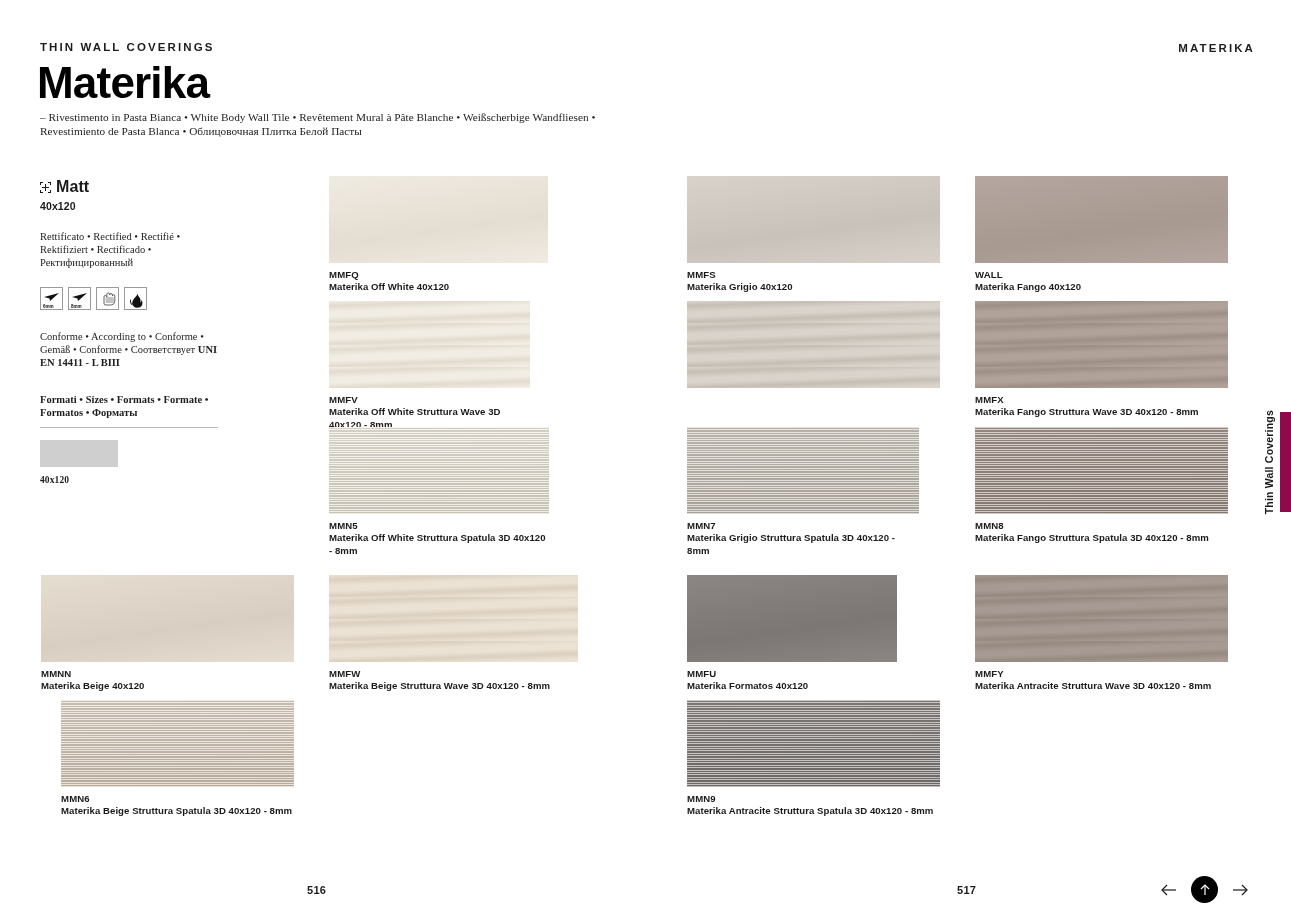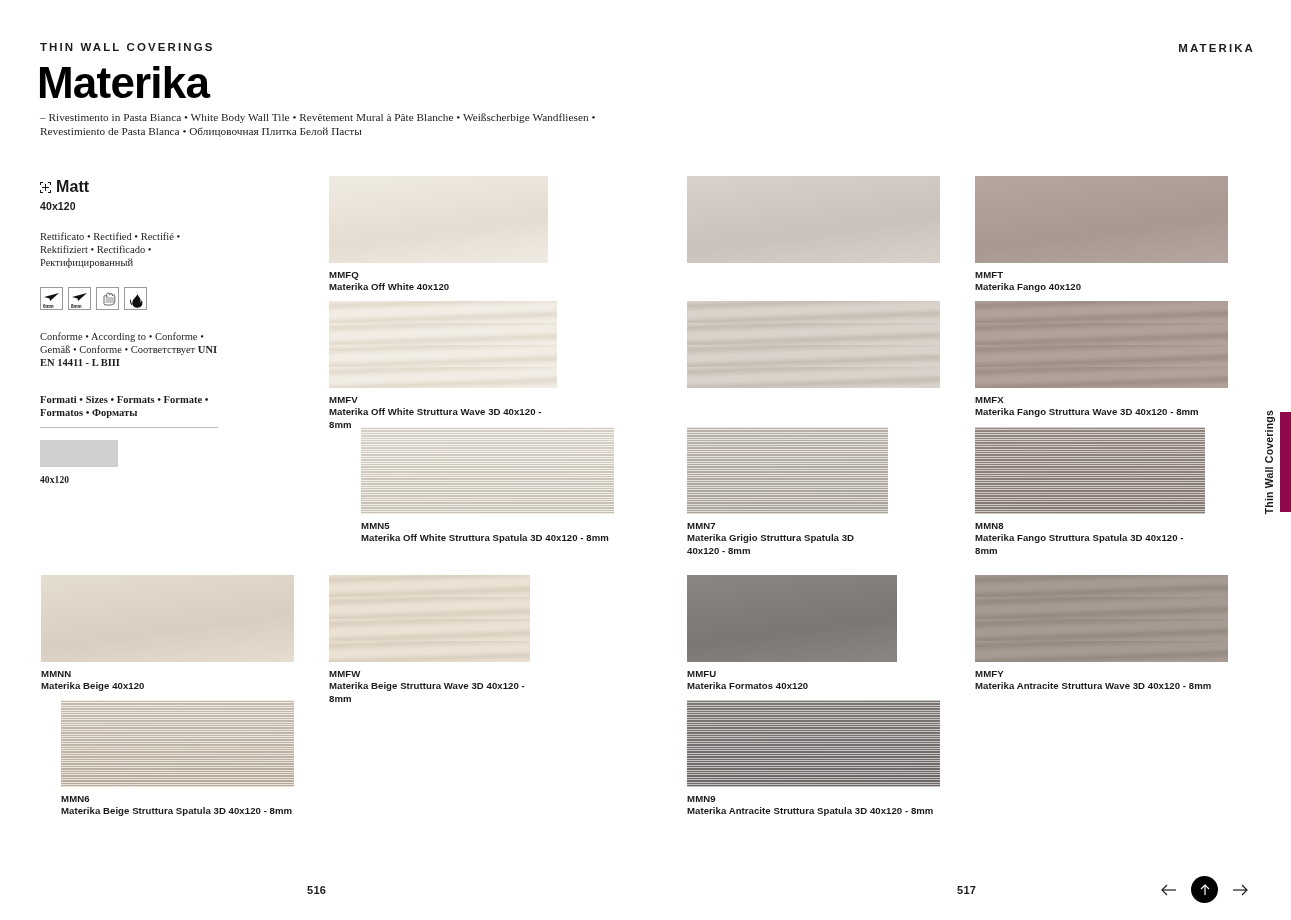--- a/index.html
+++ b/index.html
@@ -216,31 +216,35 @@
         </div>
         <div class="caption">
           <span class="code">MMFQ</span>
           <span class="desc">Materika Off White 40x120</span>
         </div>
       </div>
       <div class="tile-cell" style="left: 687px; top: 176px; width: 253px;">
         <div class="tile" style="height: 87px; background: rgb(216, 210, 203);">
           <div class="tex" style="background: linear-gradient(172deg, rgb(216, 210, 203) 0%, rgb(201, 194, 186) 60%, rgb(216, 210, 203) 100%) 0% 0% / auto;"></div>
         </div>
+        <div class="caption">
+          <span class="code">MMFS</span>
+          <span class="desc">Materika Grigio 40x120</span>
+        </div>
       </div>
       <div class="tile-cell" style="left: 975px; top: 176px; width: 253px;">
         <div class="tile" style="height: 87px; background: rgb(181, 167, 159);">
           <div class="tex" style="background: linear-gradient(172deg, rgb(181, 167, 159) 0%, rgb(167, 152, 144) 60%, rgb(181, 167, 159) 100%) 0% 0% / auto;"></div>
         </div>
         <div class="caption">
-          <span class="code">MMFT</span>
+          <span class="code">WALL</span>
           <span class="desc">Materika Fango 40x120</span>
         </div>
       </div>
-      <div class="tile-cell" style="left: 329px; top: 301px; width: 228px;">
+      <div class="tile-cell" style="left: 329px; top: 301px; width: 201px;">
         <div class="tile" style="height: 87px; background: rgb(242, 237, 228);">
           <div class="tex" style="background: repeating-linear-gradient(178deg, rgb(242, 237, 228) 0px, rgb(226, 219, 205) 5px, rgb(242, 237, 228) 11px, rgb(242, 237, 228) 16px) 0% 0% / 100% 22px, repeating-linear-gradient(182deg, rgba(255, 255, 255, 0.55) 0px, rgba(0, 0, 0, 0.035) 7px, rgba(255, 255, 255, 0.5) 15px) 0% 0% / 100% 34px;"></div>
         </div>
         <div class="caption">
           <span class="code">MMFV</span>
           <span class="desc">Materika Off White Struttura Wave 3D 40x120 - 8mm</span>
         </div>
       </div>
       <div class="tile-cell" style="left: 687px; top: 301px; width: 253px;">
         <div class="tile" style="height: 87px; background: rgb(217, 211, 203);">
@@ -249,57 +253,57 @@
       </div>
       <div class="tile-cell" style="left: 975px; top: 301px; width: 253px;">
         <div class="tile" style="height: 87px; background: rgb(176, 162, 153);">
           <div class="tex" style="background: repeating-linear-gradient(178deg, rgb(176, 162, 153) 0px, rgb(158, 143, 134) 5px, rgb(176, 162, 153) 11px, rgb(176, 162, 153) 16px) 0% 0% / 100% 22px, repeating-linear-gradient(182deg, rgba(255, 255, 255, 0.55) 0px, rgba(0, 0, 0, 0.035) 7px, rgba(255, 255, 255, 0.5) 15px) 0% 0% / 100% 34px;"></div>
         </div>
         <div class="caption">
           <span class="code">MMFX</span>
           <span class="desc">Materika Fango Struttura Wave 3D 40x120 - 8mm</span>
         </div>
       </div>
-      <div class="tile-cell" style="left: 329px; top: 427px; width: 253px; margin-left: 32px;">
+      <div class="tile-cell" style="left: 329px; top: 427px; width: 220px;">
         <div class="tile" style="height: 87px; background: rgb(237, 231, 220);">
           <div class="tex" style="background: repeating-linear-gradient(rgba(255, 255, 255, 0.55) 0px, rgba(255, 255, 255, 0.55) 1px, rgba(0, 0, 0, 0.1) 1px, rgba(0, 0, 0, 0.1) 2.4px) 0% 0% / auto, linear-gradient(178deg, rgb(237, 231, 220), rgb(221, 213, 199));"></div>
         </div>
         <div class="caption">
           <span class="code">MMN5</span>
           <span class="desc">Materika Off White Struttura Spatula 3D 40x120 - 8mm</span>
         </div>
       </div>
-      <div class="tile-cell" style="left: 687px; top: 427px; width: 201px;">
+      <div class="tile-cell" style="left: 687px; top: 427px; width: 232px;">
         <div class="tile" style="height: 87px; background: rgb(205, 198, 189);">
           <div class="tex" style="background: repeating-linear-gradient(rgba(255, 255, 255, 0.55) 0px, rgba(255, 255, 255, 0.55) 1px, rgba(0, 0, 0, 0.1) 1px, rgba(0, 0, 0, 0.1) 2.4px) 0% 0% / auto, linear-gradient(178deg, rgb(205, 198, 189), rgb(186, 178, 168));"></div>
         </div>
         <div class="caption">
           <span class="code">MMN7</span>
           <span class="desc">Materika Grigio Struttura Spatula 3D 40x120 - 8mm</span>
         </div>
       </div>
-      <div class="tile-cell" style="left: 975px; top: 427px; width: 230px;">
+      <div class="tile-cell" style="left: 975px; top: 427px; width: 253px;">
         <div class="tile" style="height: 87px; background: rgb(163, 149, 140);">
           <div class="tex" style="background: repeating-linear-gradient(rgba(255, 255, 255, 0.55) 0px, rgba(255, 255, 255, 0.55) 1px, rgba(0, 0, 0, 0.1) 1px, rgba(0, 0, 0, 0.1) 2.4px) 0% 0% / auto, linear-gradient(178deg, rgb(163, 149, 140), rgb(146, 132, 123));"></div>
         </div>
         <div class="caption">
           <span class="code">MMN8</span>
           <span class="desc">Materika Fango Struttura Spatula 3D 40x120 - 8mm</span>
         </div>
       </div>
       <div class="tile-cell" style="left: 41px; top: 575px; width: 253px;">
         <div class="tile" style="height: 87px; background: rgb(230, 221, 209);">
           <div class="tex" style="background: linear-gradient(172deg, rgb(230, 221, 209) 0%, rgb(216, 206, 193) 60%, rgb(230, 221, 209) 100%) 0% 0% / auto;"></div>
         </div>
         <div class="caption">
           <span class="code">MMNN</span>
           <span class="desc">Materika Beige 40x120</span>
         </div>
       </div>
-      <div class="tile-cell" style="left: 329px; top: 575px; width: 201px;">
+      <div class="tile-cell" style="left: 329px; top: 575px; width: 249px;">
         <div class="tile" style="height: 87px; background: rgb(236, 226, 212);">
           <div class="tex" style="background: repeating-linear-gradient(178deg, rgb(236, 226, 212) 0px, rgb(219, 208, 191) 5px, rgb(236, 226, 212) 11px, rgb(236, 226, 212) 16px) 0% 0% / 100% 22px, repeating-linear-gradient(182deg, rgba(255, 255, 255, 0.55) 0px, rgba(0, 0, 0, 0.035) 7px, rgba(255, 255, 255, 0.5) 15px) 0% 0% / 100% 34px;"></div>
         </div>
         <div class="caption">
           <span class="code">MMFW</span>
           <span class="desc">Materika Beige Struttura Wave 3D 40x120 - 8mm</span>
         </div>
       </div>
       <div class="tile-cell" style="left: 687px; top: 575px; width: 210px;">
         <div class="tile" style="height: 87px; background: rgb(139, 134, 131);">

